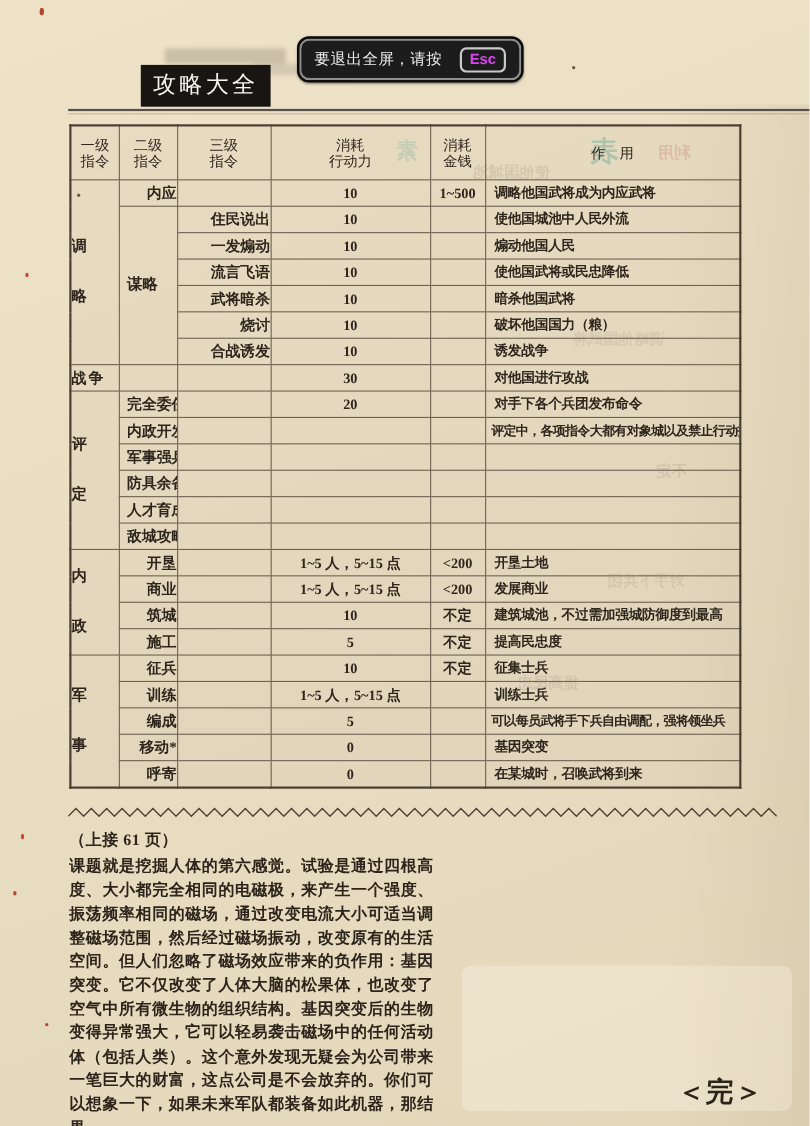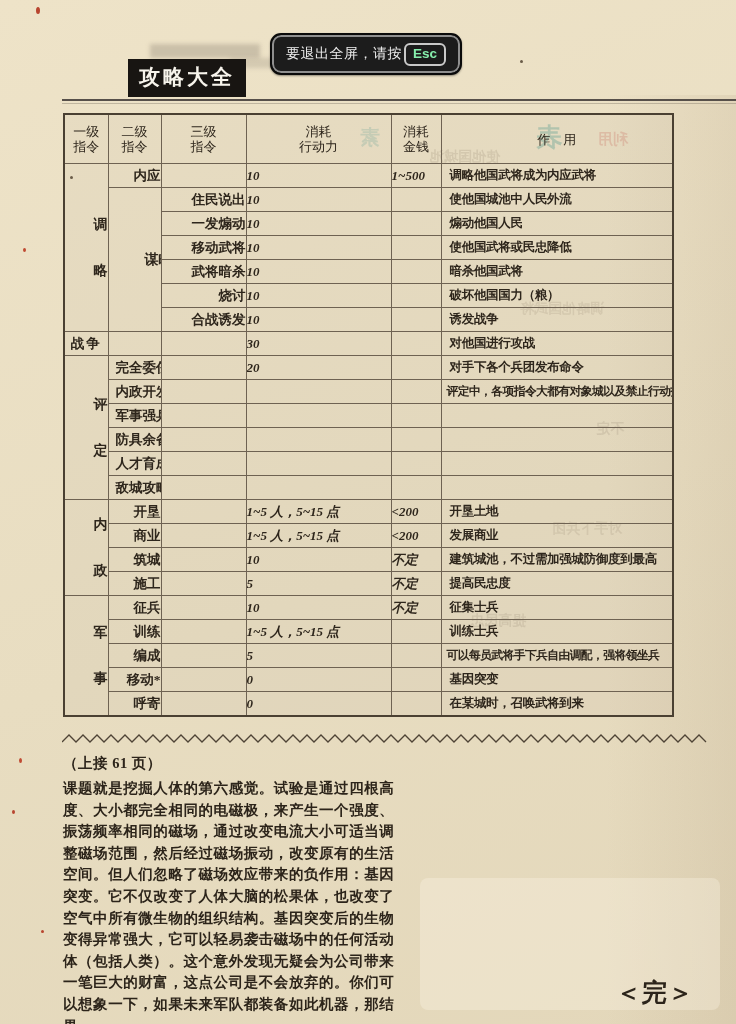--- a/index.html
+++ b/index.html
@@ -11,52 +11,52 @@
   
   .table-tint{position:absolute;left:63px;top:113px;width:609px;height:604px;background:rgba(160,158,138,.08);pointer-events:none;}
   .right-band{position:absolute;right:0;top:95px;width:130px;height:929px;background:linear-gradient(90deg,rgba(150,125,95,0),rgba(150,125,95,.12));pointer-events:none;}
   .light-patch{position:absolute;left:420px;top:878px;width:300px;height:132px;background:rgba(255,250,234,.30);border-radius:8px;pointer-events:none;}
   .ghost{position:absolute;transform:scaleX(-1);filter:blur(.7px);white-space:nowrap;font-weight:700;pointer-events:none;}
   .speck{position:absolute;border-radius:50%;pointer-events:none;}
   .smudge{position:absolute;filter:blur(2px);pointer-events:none;}
   
   .toast{
     position:absolute;left:270px;top:33px;height:38px;
-    display:flex;align-items:center;gap:2px;padding:0 14px;
+    display:flex;align-items:center;gap:16px;padding:0 14px;
     background:#1c1c1c;border:2px solid #0a0a0a;border-radius:11px;
     box-shadow:inset 0 0 0 2px #8f8f8f,0 1px 2px rgba(0,0,0,.4);
     font-family:"Liberation Sans",sans-serif;
   }
   .toast-msg{color:#ededed;font-size:14px;letter-spacing:.5px;}
   .esc-key{
     display:inline-block;border:2px solid #c9c9c9;border-radius:6px;
-    padding:1px 7px 2px;color:#86efac;font-weight:700;font-size:13.5px;line-height:16px;
+    padding:1px 7px 2px;color:#d946ef;font-weight:700;font-size:13.5px;line-height:16px;
   }
   
   .page-title{
     position:absolute;left:128px;top:59px;
-    background:#181512;color:#f7f4ec;font-size:21px;font-weight:700;
+    background:#181512;color:#f7f4ec;font-size:21px;font-weight:400;
     padding:4px 11px 6px;letter-spacing:3px;
   }
   .title-rule{position:absolute;left:62px;top:99px;width:674px;height:2px;background:#57504a;}
   .title-rule2{position:absolute;left:62px;top:103px;width:674px;height:1px;background:rgba(110,100,85,.35);}
   
   table.gt{
     position:absolute;left:63px;top:113px;width:609px;
     border-collapse:collapse;table-layout:fixed;border:2px solid #4a4032;
   }
   .gt th,.gt td{border:1px solid #6e6252;padding:0;overflow:hidden;color:#2e261c;}
   .gt th{height:48px;font-size:13px;line-height:15px;font-weight:400;text-align:center;}
   .gt td{height:23px;font-size:13.5px;font-weight:600;}
-  .gt td.col-1{text-align:center;}
+  .gt td.col-1{}
   .gt td.col-2,.gt td.col-3{text-align:right;padding-left:7px;white-space:nowrap;}
-  .gt td.col-4,.gt td.col-5{white-space:nowrap;font-size:13px;font-style:italic;}
+  .gt td.col-4,.gt td.col-5{text-align:center;white-space:nowrap;font-size:13px;}
   .gt td.col-6{text-align:left;padding-left:8px;font-size:12.5px;letter-spacing:-.3px;white-space:nowrap;}
   .gt td.col-6.long{font-size:11.8px;letter-spacing:-.6px;padding-left:5px;}
-  .gt td.gcell{text-align:right;vertical-align:middle;}
+  .gt td.gcell{text-align:left;vertical-align:middle;}
   .gt td.gcell .v{display:inline-block;width:1.15em;word-break:break-all;line-height:46px;vertical-align:middle;font-size:14px;}
   .gt td.single-grp{letter-spacing:2px;}
   
   .wavy{position:absolute;left:62px;top:732px;}
   
   .cont-note{position:absolute;left:63px;top:754px;font-size:14.5px;font-weight:600;letter-spacing:.5px;}
   .text-col p{margin:0;font-size:14.5px;line-height:21.6px;text-align:justify;font-weight:600;color:#2c241a;letter-spacing:.2px;}
   .text-col p.indent{text-indent:2em;}
   .col-left{position:absolute;left:63px;top:778px;width:331px;}
   .col-right{position:absolute;left:398px;top:776px;width:332px;}
@@ -155,21 +155,21 @@
         <td class="col-5"></td>
         <td class="col-6">使他国城池中人民外流</td>
       </tr>
       <tr>
         <td class="col-3">一发煽动</td>
         <td class="col-4">10</td>
         <td class="col-5"></td>
         <td class="col-6">煽动他国人民</td>
       </tr>
       <tr>
-        <td class="col-3">移动武将</td>
+        <td class="col-3">流言飞语</td>
         <td class="col-4">10</td>
         <td class="col-5"></td>
         <td class="col-6">使他国武将或民忠降低</td>
       </tr>
       <tr>
         <td class="col-3">武将暗杀</td>
         <td class="col-4">10</td>
         <td class="col-5"></td>
         <td class="col-6">暗杀他国武将</td>
       </tr>

